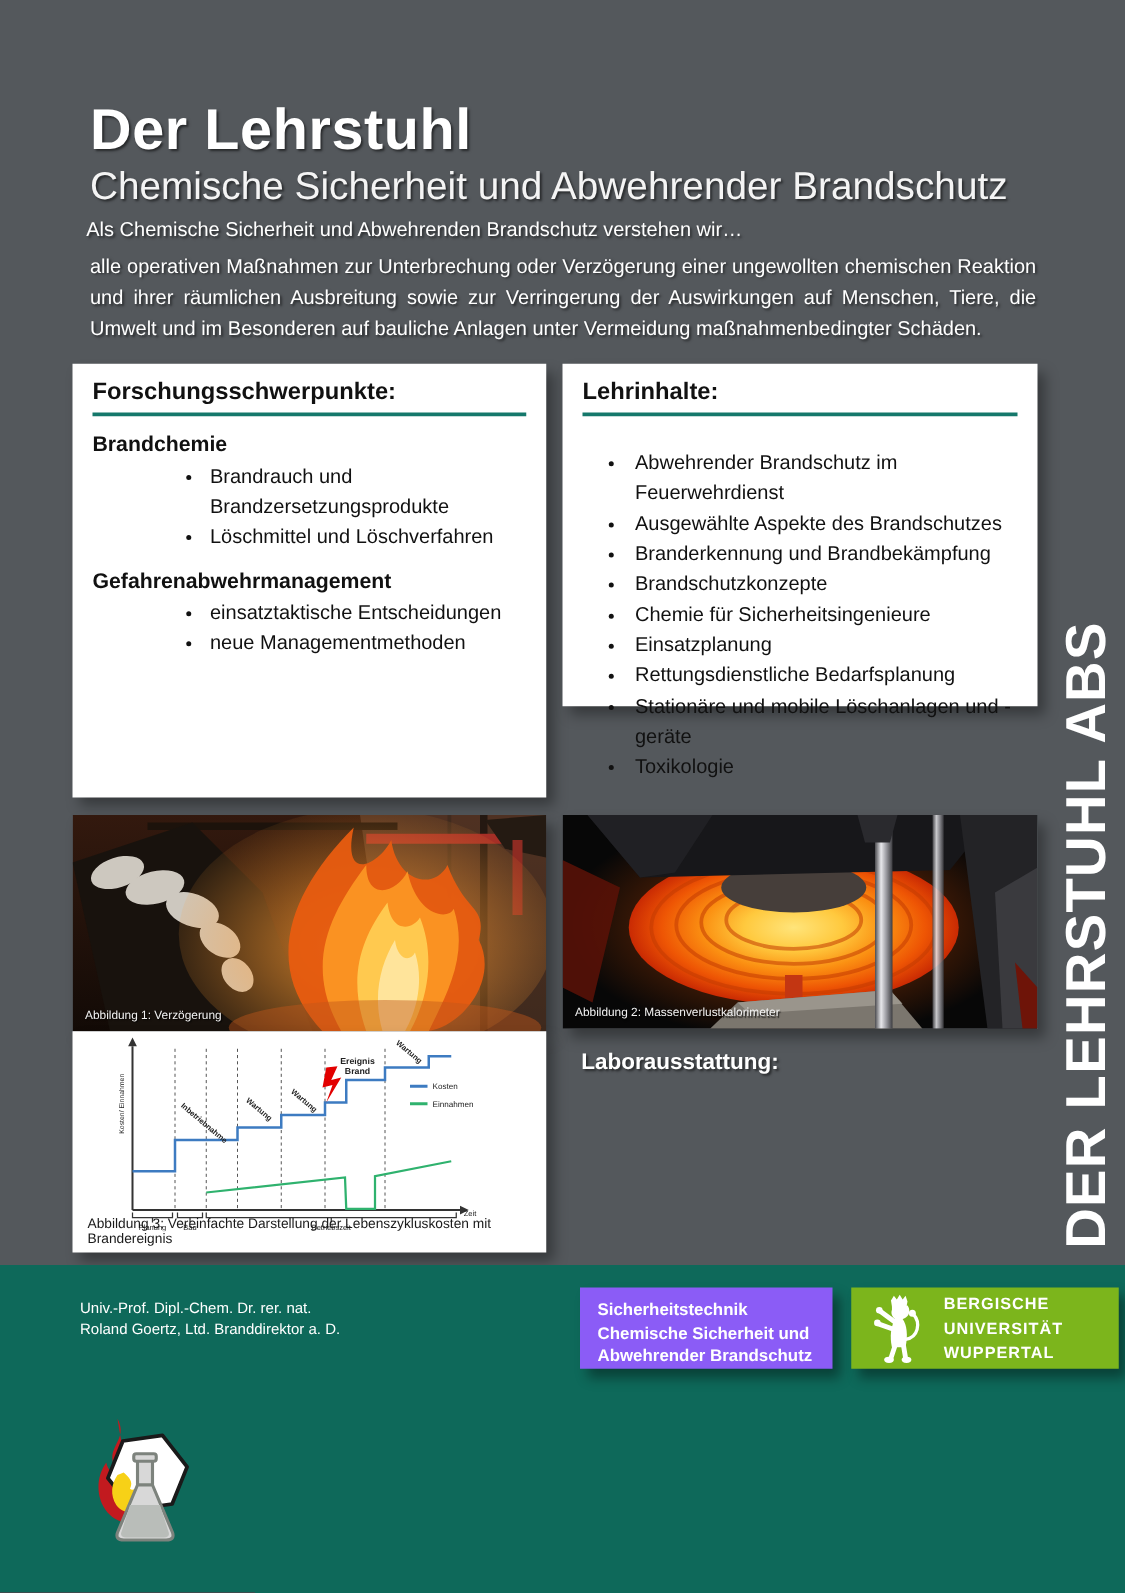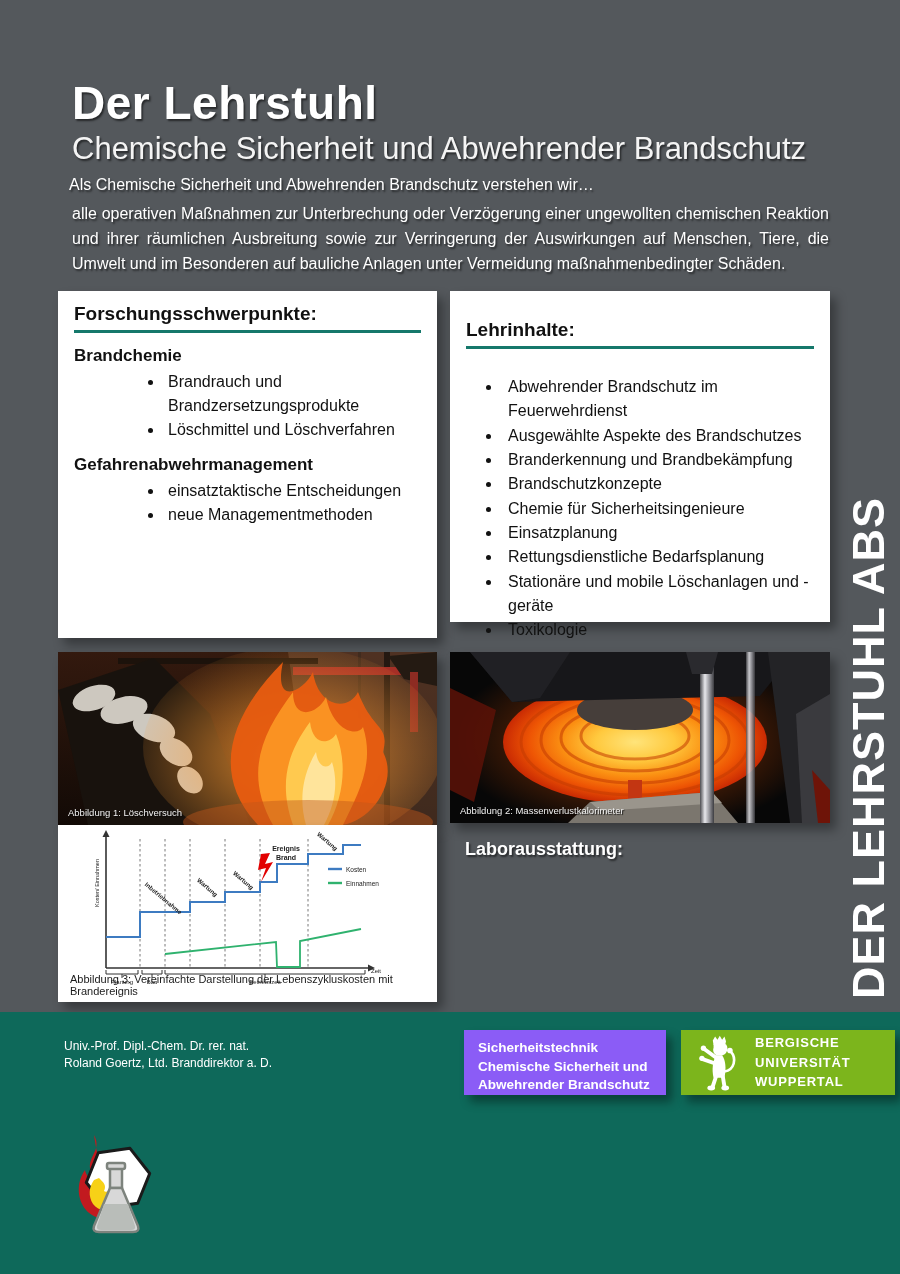--- a/index.html
+++ b/index.html
@@ -13,21 +13,21 @@
 
   
   .title { position:absolute; left:72px; top:76px; color:#fff; font-size:46px; font-weight:bold; letter-spacing:.5px; }
   .subtitle { position:absolute; left:72px; top:131px; color:#f4f4f4; font-size:31px; font-weight:normal; }
   .intro { position:absolute; left:69px; top:176px; color:#fff; font-size:16px; }
   .desc { position:absolute; left:72px; top:201px; width:757px; color:#fff; font-size:16px; line-height:1.57; text-align:justify; }
 
   
   .whitebox { position:absolute; background:#fff; box-shadow:6px 7px 10px rgba(0,0,0,.35); color:#111; }
   .box-research { left:58px; top:291px; width:379px; height:347px; padding:12px 16px; box-sizing:border-box; }
-  .box-teaching { left:450px; top:291px; width:380px; height:331px; padding:28px 16px; box-sizing:border-box; }
+  .box-teaching { left:450px; top:291px; width:380px; height:274px; padding:12px 16px; box-sizing:border-box; }
   .box-heading { font-size:19px; font-weight:bold; padding-bottom:5px; border-bottom:3px solid #15786b; }
   .group { margin-top:13px; }
   .group:first-of-type { margin-top:26px; }
   .group-title { font-size:17px; font-weight:bold; }
   .box-research ul { margin:4px 0 4px 0; padding-left:90px; font-size:16px; line-height:1.5; }
   .box-research li { padding-left:4px; }
   .box-teaching ul { margin:26px 0 0 0; padding-left:36px; font-size:16px; line-height:1.52; }
   .box-teaching li { padding-left:6px; }
 
   
@@ -142,21 +142,21 @@
         <ellipse cx="118" cy="100" rx="18" ry="12" transform="rotate(35 118 100)"></ellipse>
         <ellipse cx="132" cy="128" rx="15" ry="11" transform="rotate(50 132 128)"></ellipse>
       </g>
       <ellipse cx="235" cy="95" rx="150" ry="100" fill="url(#fglow)"></ellipse>
       <path d="M200,173 C150,120 175,60 225,10 C215,55 245,40 255,20 C260,55 290,60 300,40 C315,80 332,72 325,100 C342,132 310,173 280,173 Z" fill="#e85c10" opacity=".95"></path>
       <path d="M215,173 C185,120 205,80 235,40 C235,70 260,62 268,45 C275,80 300,85 305,75 C317,112 300,142 285,173 Z" fill="#fa9222"></path>
       <path d="M235,173 C220,130 230,100 252,70 C255,95 272,92 278,82 C290,112 285,146 270,173 Z" fill="#ffc94f"></path>
       <path d="M248,173 C240,145 246,120 258,100 C260,116 270,118 274,110 C281,132 276,155 266,173 Z" fill="#ffe9a8" opacity=".85"></path>
       <ellipse cx="250" cy="170" rx="125" ry="22" fill="#c2571a" opacity=".45"></ellipse>
     </svg>
-    <div class="photo-caption">Abbildung 1: Löschversuch</div>
+    <div class="photo-caption">Abbildung 1: Verzögerung</div>
   </div>
 
   <div class="photo photo-2">
     <svg width="380" height="171" viewBox="0 0 380 171">
       <defs>
         <radialGradient id="cone" cx="50%" cy="50%" r="50%">
           <stop offset="0%" stop-color="#ffe47a"></stop>
           <stop offset="30%" stop-color="#ffc93e"></stop>
           <stop offset="55%" stop-color="#fb9012"></stop>
           <stop offset="80%" stop-color="#ee5504"></stop>

